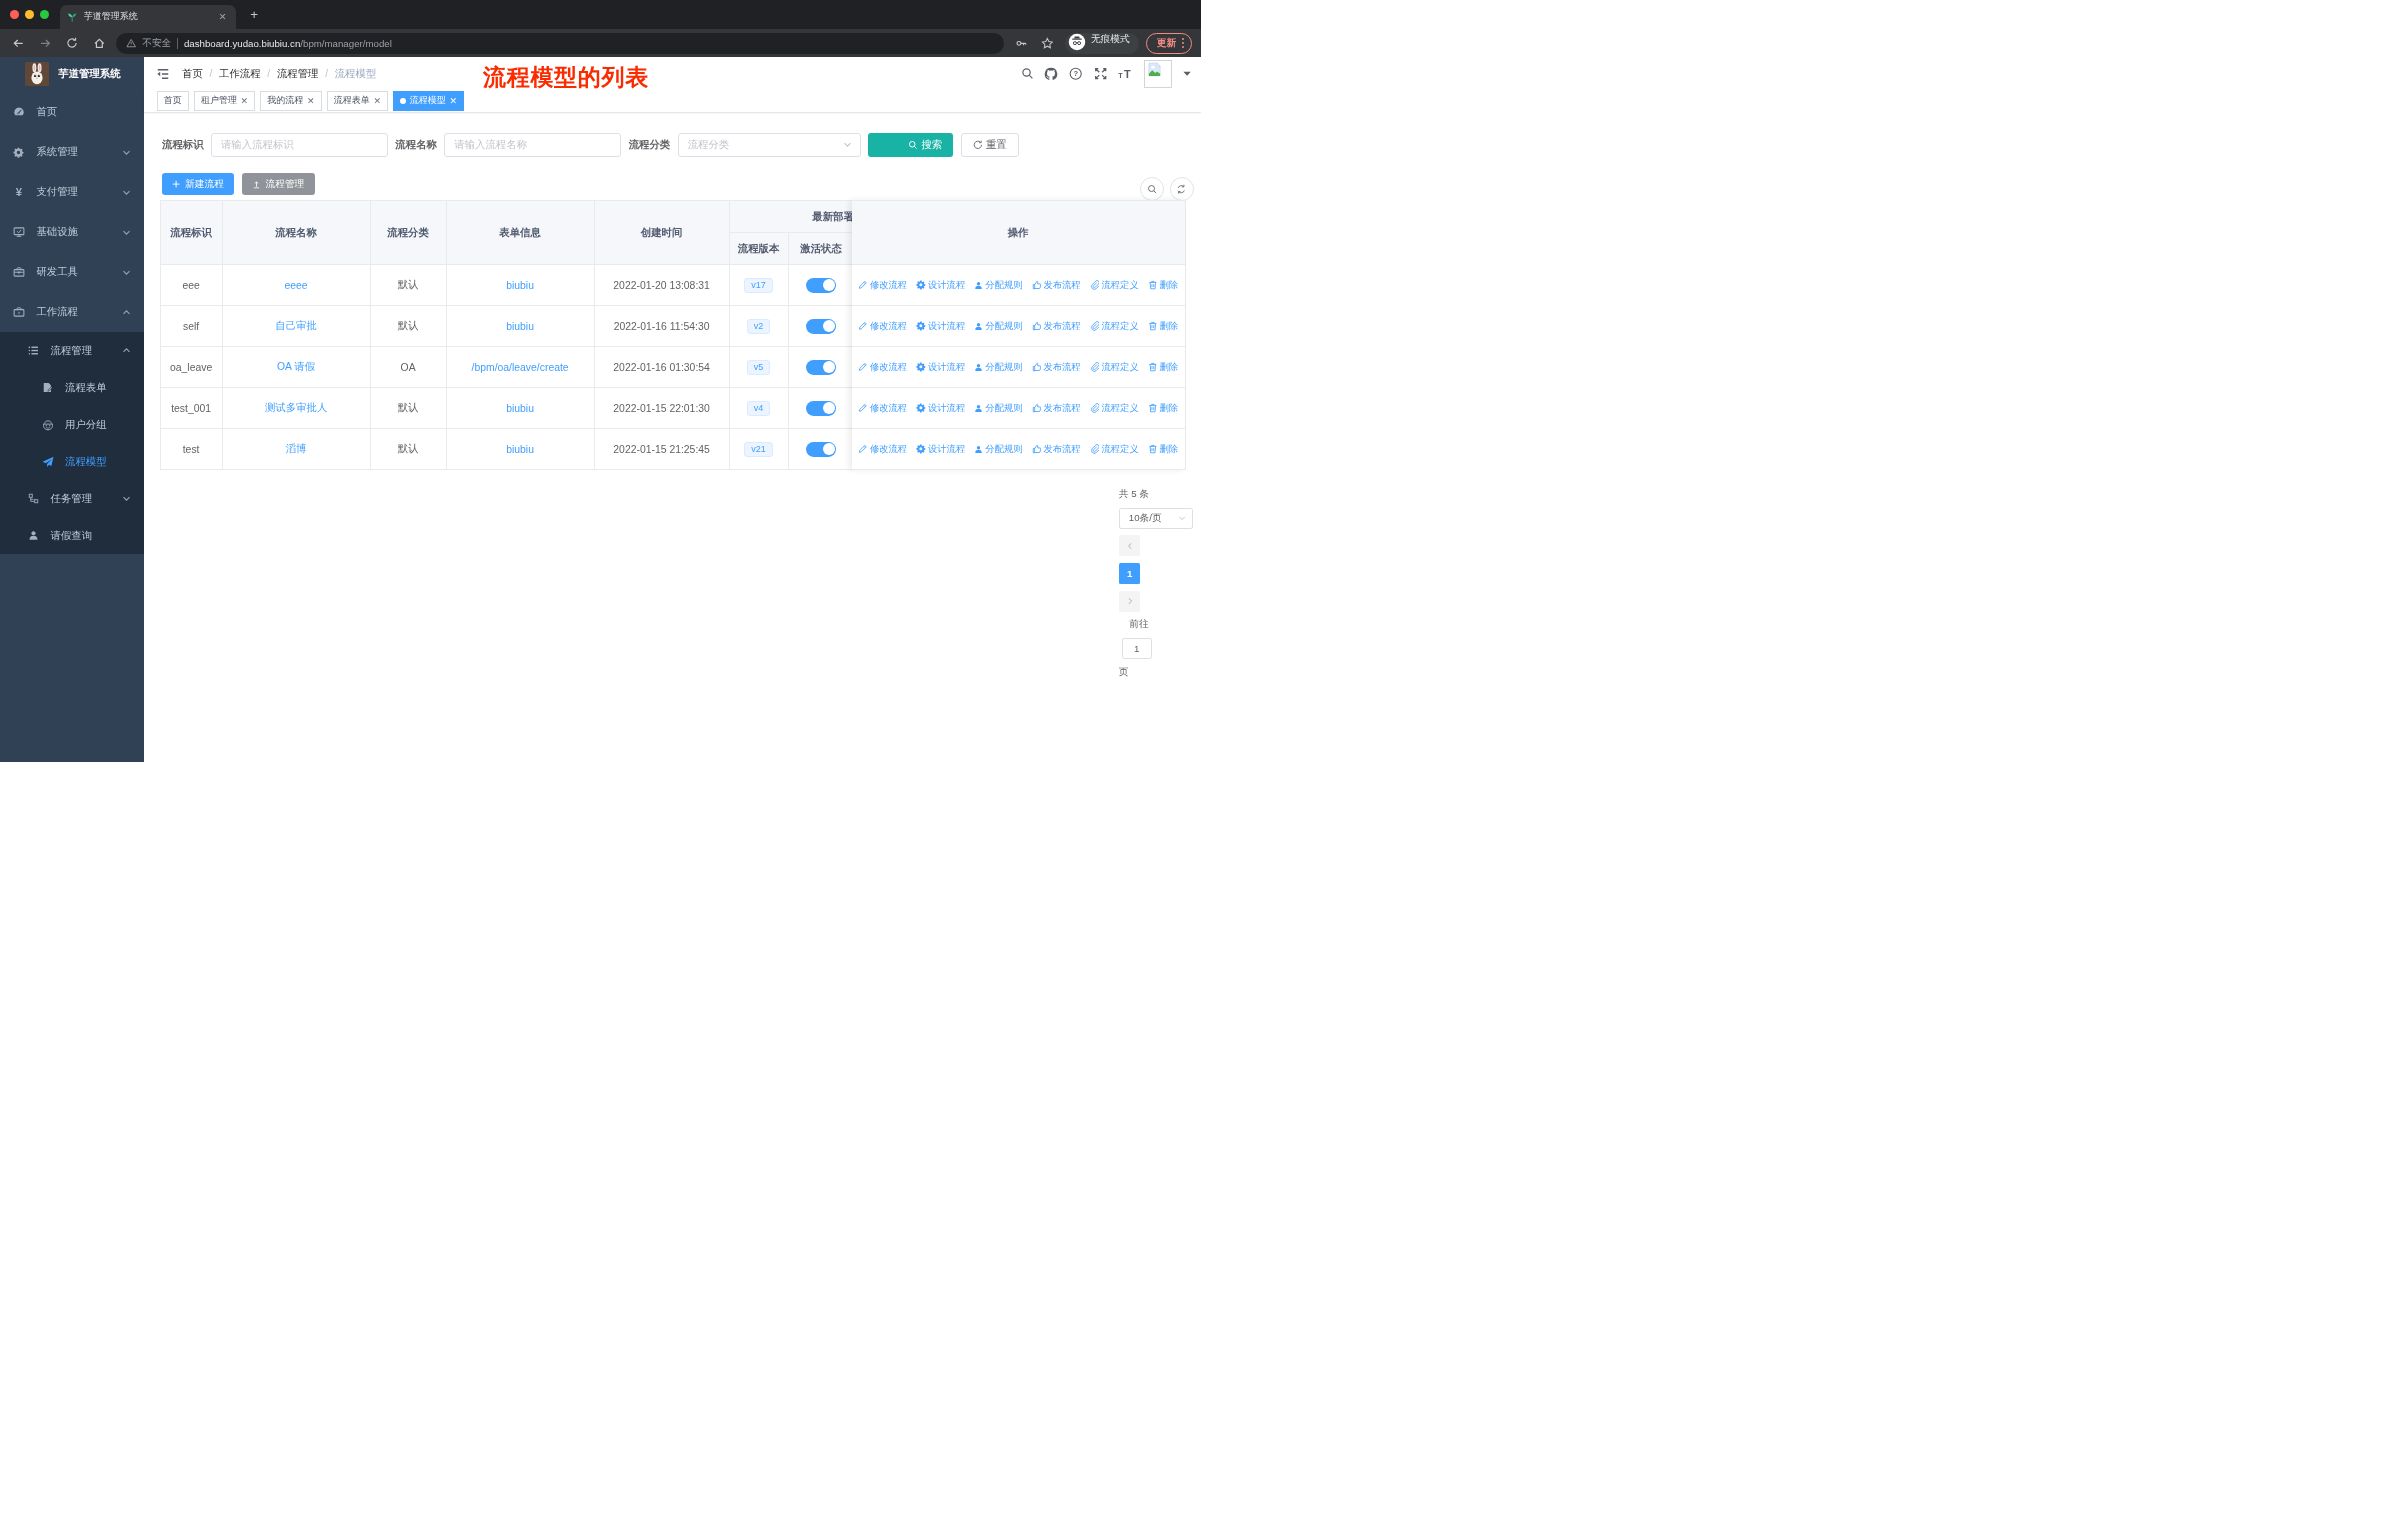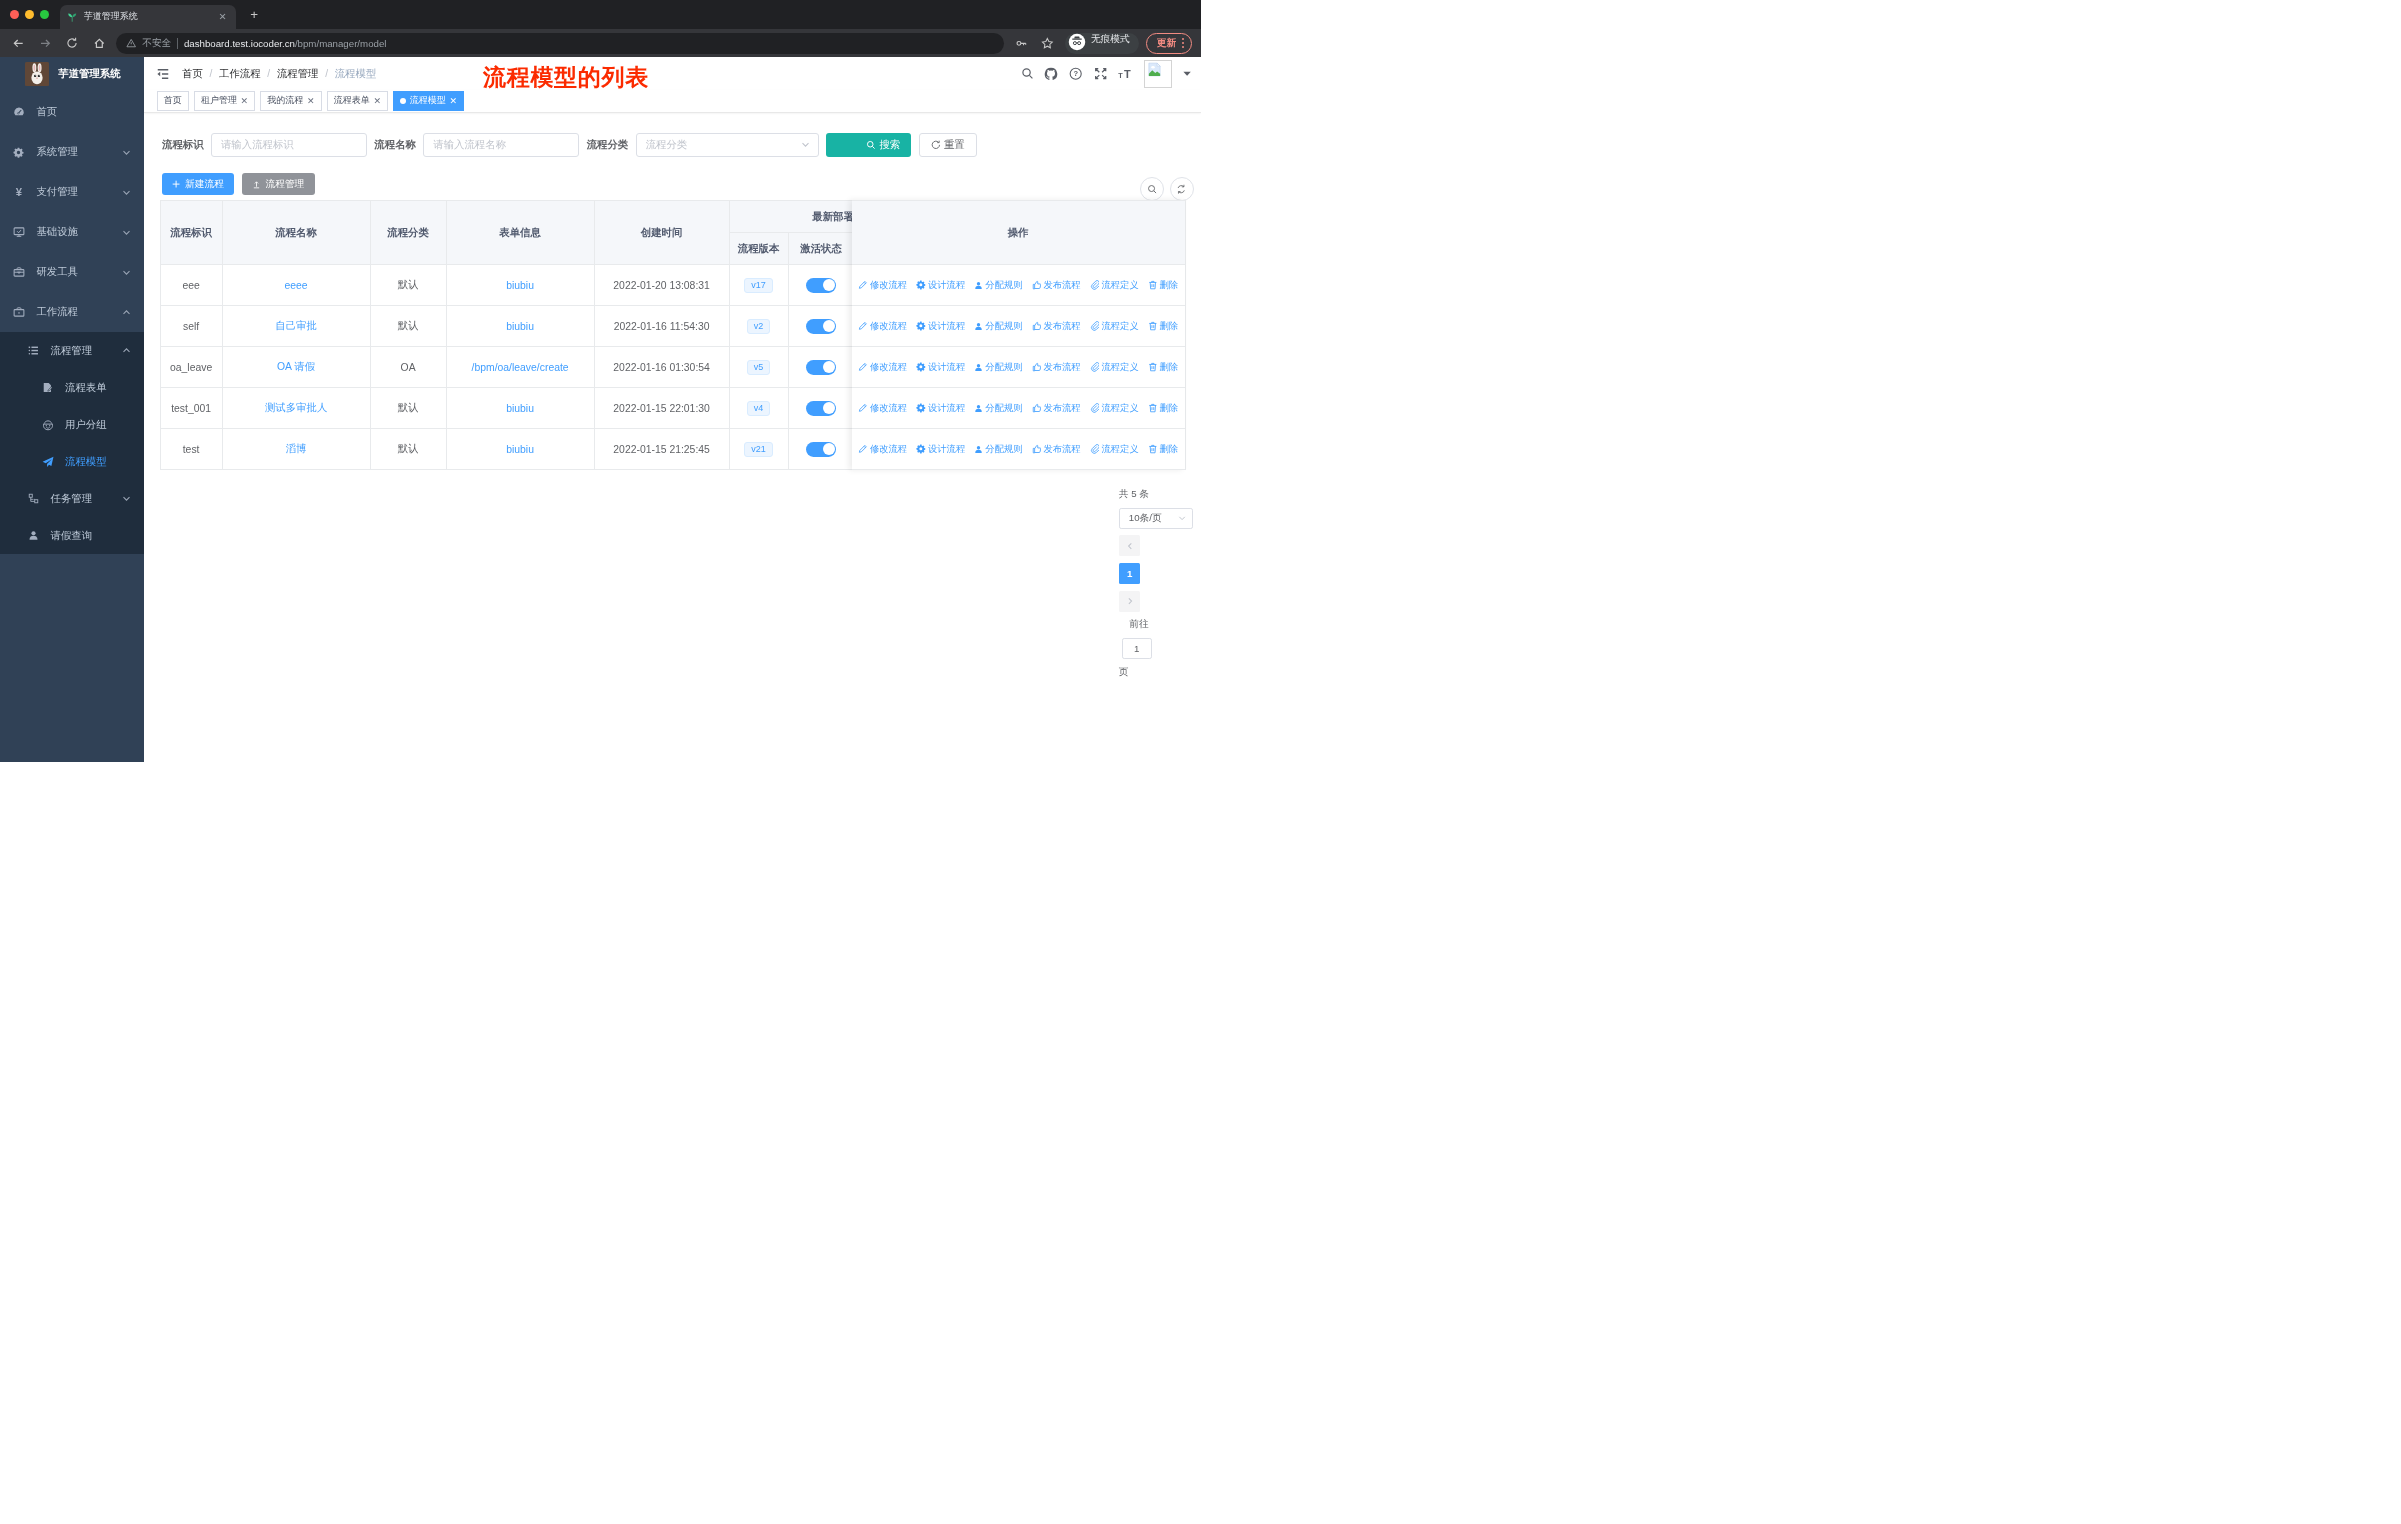--- a/index.html
+++ b/index.html
@@ -62,21 +62,21 @@
   .tag .x { font-size:9px; color:#6b7280; }
   .tag.active { background:#409eff; border-color:#409eff; color:#fff; }
   .tag.active .x { color:#fff; }
   .tag .dot { width:6px; height:6px; border-radius:50%; background:#fff; }
 
   .content { position:absolute; top:57px; left:0; right:0; bottom:0; background:#fff; }
 
   
   .filters { position:absolute; top:18.6px; left:18px; height:24px; display:flex; align-items:center; gap:7.4px; font-size:10.4px; }
   .flabel { font-weight:700; color:#606266; white-space:nowrap; }
-  .inp { width:156px; height:24px; border:0.7px solid #dcdfe6; border-radius:3px; padding:0 9px; font-size:10.4px; color:#606266; background:#fff; outline:none; }
+  .inp { width:177px; height:24px; border:0.7px solid #dcdfe6; border-radius:3px; padding:0 9px; font-size:10.4px; color:#606266; background:#fff; outline:none; }
   .inp::placeholder { color:#c0c4cc; }
   .sel { width:183px; height:24px; border:0.7px solid #dcdfe6; border-radius:3px; display:flex; align-items:center; justify-content:space-between; padding:0 7.4px 0 9px; color:#c0c4cc; background:#fff; cursor:pointer; }
   .btn { height:24px; border:none; border-radius:3px; display:flex; align-items:center; gap:3.7px; font-size:10.4px; padding:0 11px; cursor:pointer; }
   .btn-search { background:#18b3a4; color:#fff;padding-left:40px; }
   .btn-reset { background:#fff; border:0.7px solid #dcdfe6; color:#606266; }
 
   
   .toolbar { position:absolute; top:59px; left:18px; display:flex; gap:7.4px; }
   .btn-sm { height:22px; border:none; border-radius:3px; display:flex; align-items:center; gap:4.5px; font-size:9.7px; padding:0 10.4px; color:#fff; cursor:pointer; }
   .btn-create { background:#409eff;font-family:Liberation Mono, monospace; }
@@ -164,21 +164,21 @@
   </span>
   <div class="omnibox">
     <span>
       <svg width="10.4" height="10.4" viewBox="0 0 16 16">
           <path d="M8 2.2l6.6 11.3H1.4z" fill="none" stroke="currentColor" stroke-width="1.3"></path>
           <path d="M8 6.5v3.2M8 11.6v.2" stroke="currentColor" stroke-width="1.4"></path>
         </svg>
     </span>
     <span>不安全</span>
     <span class="omni-div"></span>
-    <span style="white-space:nowrap;"><span class="url-host">dashboard.test.iocoder.cn</span><span class="url-path">/bpm/manager/model</span></span>
+    <span style="white-space:nowrap;"><span class="url-host">dashboard.yudao.biubiu.cn</span><span class="url-path">/bpm/manager/model</span></span>
   </div>
   <span class="navic">
     <svg width="12.7" height="12.7" viewBox="0 0 16 16">
         <circle cx="5" cy="8" r="2.4" fill="none" stroke="currentColor" stroke-width="1.4"></circle>
         <path d="M7.4 8h6.1M10.8 8v2.4M13.5 8v1.8" stroke="currentColor" stroke-width="1.4" fill="none"></path>
       </svg>
   </span>
   <span class="navic">
     <svg width="12.7" height="12.7" viewBox="0 0 16 16">
         <path d="M8 1.8l1.9 3.9 4.3.6-3.1 3 .7 4.3L8 11.6l-3.8 2 .7-4.3-3.1-3 4.3-.6z" fill="none" stroke="currentColor" stroke-width="1.3"></path>

